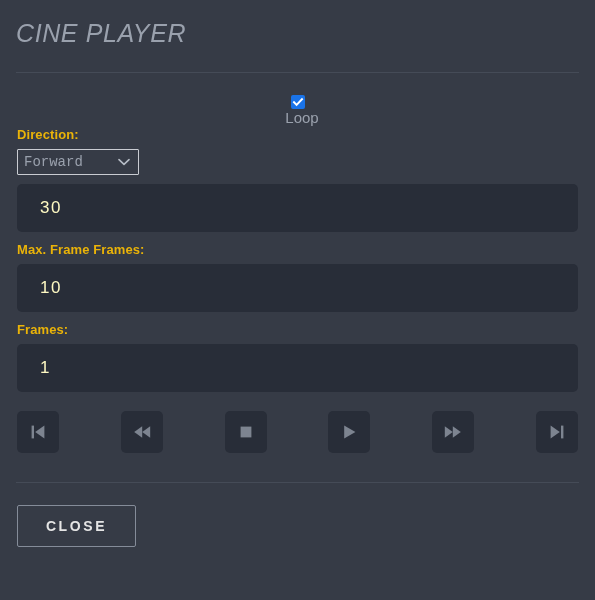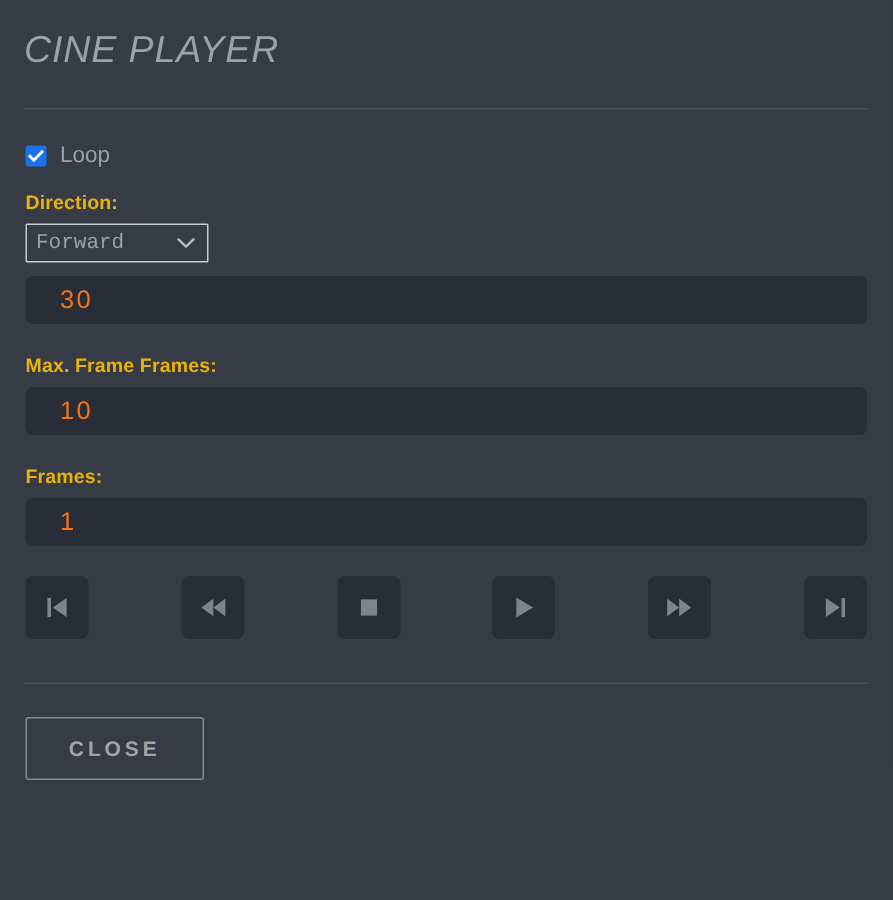--- a/index.html
+++ b/index.html
@@ -45,20 +45,21 @@
   
   .panel-body {
     padding: 22px 17px 0 17px;
   }
 
   .checkbox-row {
     display: flex;
     align-items: center;
     height: 18px;
     margin-bottom: 14px;
+    flex-direction: column;
   }
   .cb-box {
     width: 14px;
     height: 14px;
     border-radius: 2px;
     background: #1a73e8;
     position: relative;
     flex: 0 0 auto;
     cursor: pointer;
   }
@@ -111,33 +112,33 @@
     position: absolute;
     right: 9px;
     top: 50%;
     transform: translateY(-50%);
     pointer-events: none;
     display: block;
   }
 
   .text-field {
     width: 561px;
-    height: 32px;
+    height: 48px;
     background: #282d38;
     border: none;
     border-radius: 5px;
-    color: #f97316;
+    color: #fef9c3;
     font-family: "Liberation Sans", sans-serif;
     font-size: 17px;
     letter-spacing: 1.5px;
     padding: 0 0 0 23px;
     box-sizing: border-box;
     outline: none;
     display: block;
-    margin-bottom: 20px;
+    margin-bottom: 10px;
   }
   .text-field::placeholder { color: #6a707c; }
 
   
   .transport {
     display: flex;
     justify-content: space-between;
     align-items: center;
     width: 561px;
     margin-top: 19px;
@@ -164,21 +165,21 @@
   }
   .panel-footer {
     padding: 22px 17px 0 17px;
   }
   .close-button {
     width: 119px;
     height: 42px;
     background: transparent;
     border: 1px solid #858c99;
     border-radius: 2px;
-    color: #a3a3a3;
+    color: #e5e5e5;
     font-family: "Liberation Sans", sans-serif;
     font-size: 14px;
     font-weight: bold;
     letter-spacing: 2.6px;
     cursor: pointer;
     display: flex;
     align-items: center;
     justify-content: center;
     padding: 0;
   }

